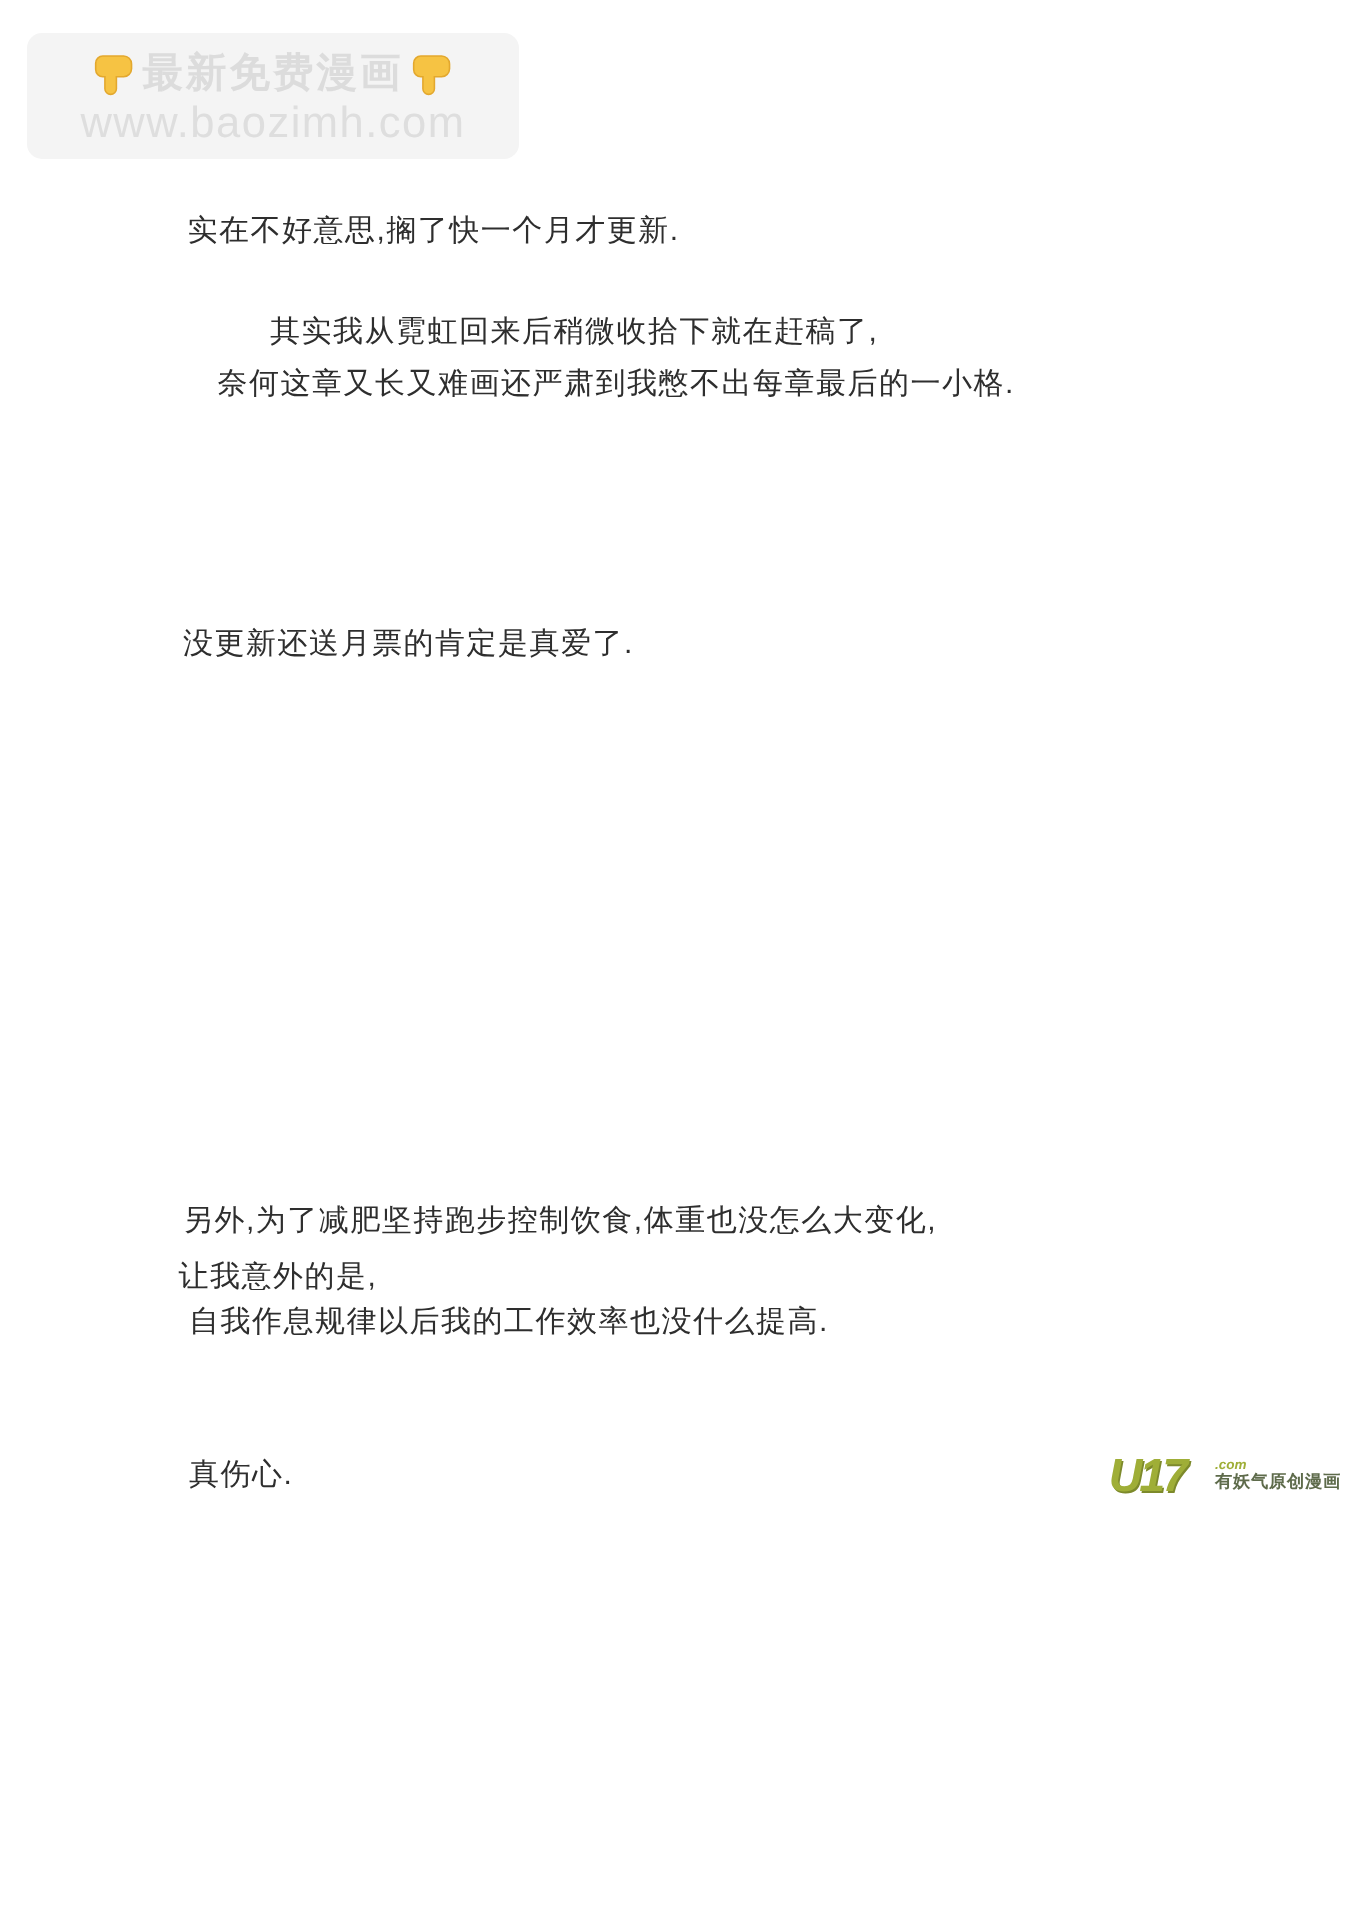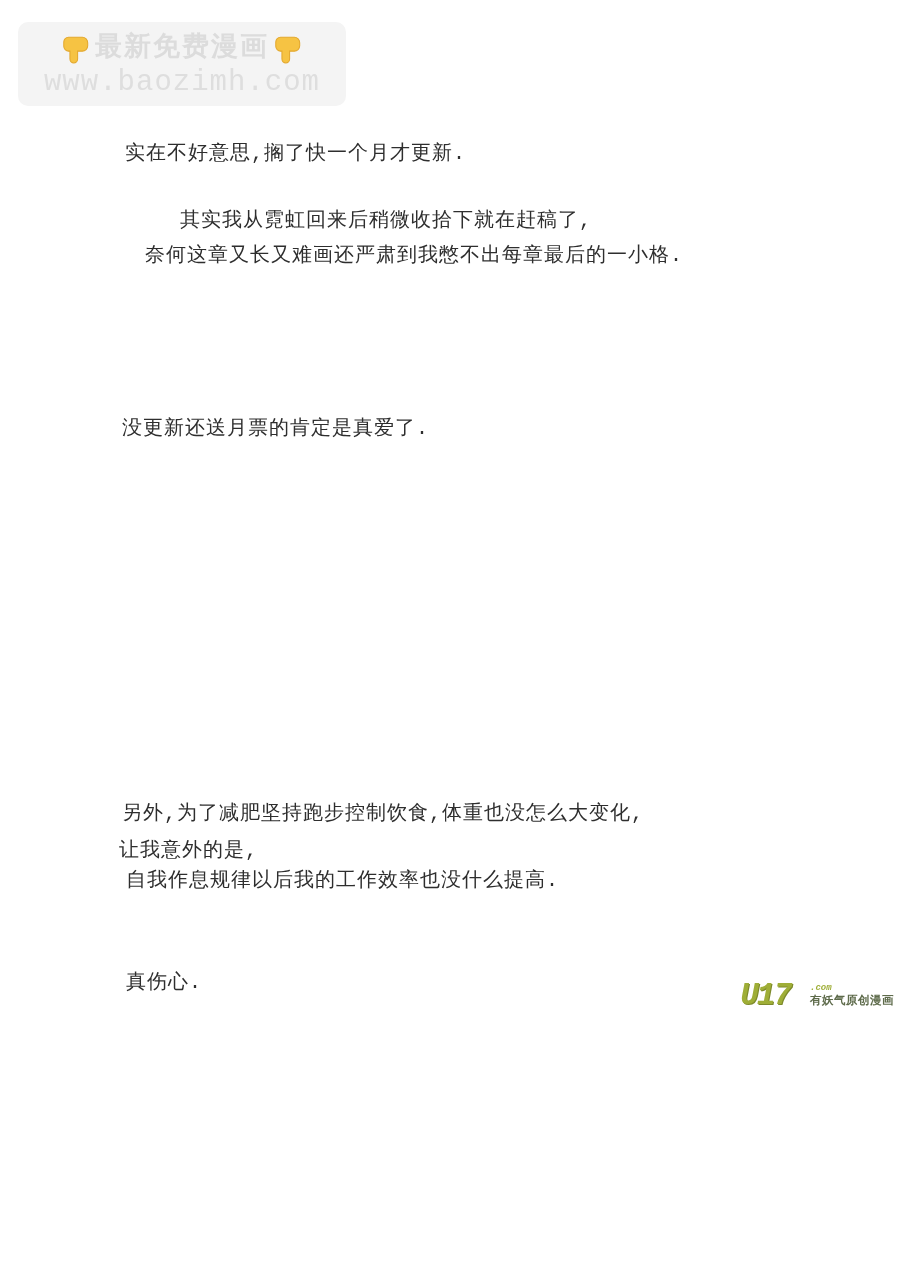--- a/index.html
+++ b/index.html
@@ -2,21 +2,21 @@
 <html><head>
 <meta charset="utf-8">
 <style>
   html, body { margin: 0; padding: 0; background: #ffffff; }
   .page {
     position: relative;
     width: 900px;
     height: 1015px;
     background: #ffffff;
     overflow: hidden;
-    font-family: Liberation Mono, monospace;
+    font-family: Liberation Sans, sans-serif;
   }
 
   
   .banner {
     position: absolute;
     left: 18px;
     top: 22px;
     width: 328px;
     height: 84px;
     background: #f4f4f4;
@@ -58,21 +58,21 @@
     font-size: 20px;
     letter-spacing: 1px;
     line-height: 1.3;
     white-space: nowrap;
   }
 
   
   .logo {
     position: absolute;
     right: 6px;
-    bottom: 4px;
+    bottom: 16px;
     display: flex;
     align-items: flex-start;
   }
   .logo-brand {
     font-size: 31px;
     font-weight: 900;
     font-style: italic;
     color: #9fae37;
     letter-spacing: -2px;
     line-height: 1;

